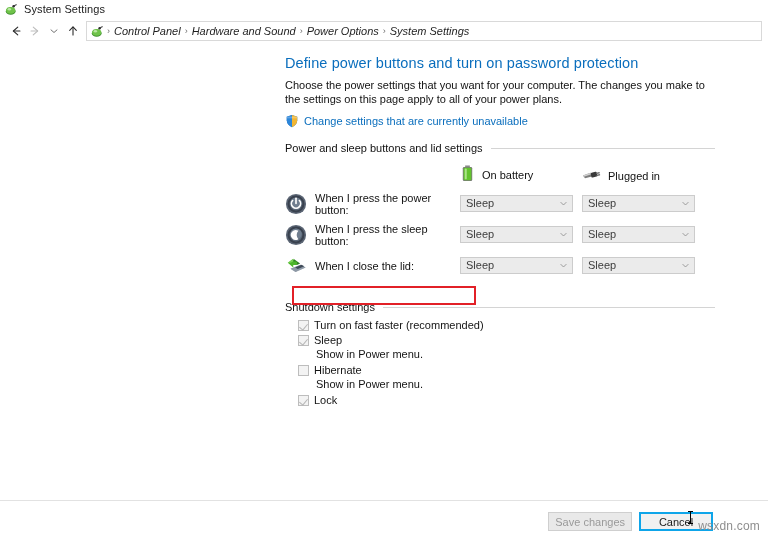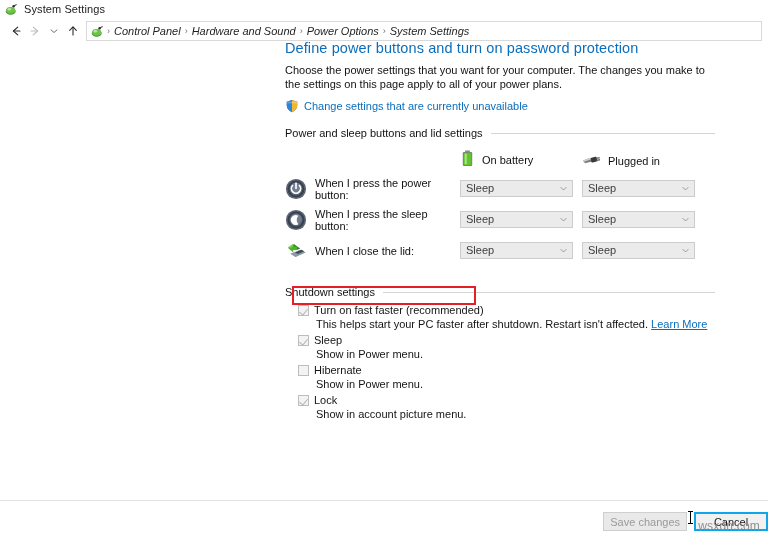--- a/index.html
+++ b/index.html
@@ -84,21 +84,21 @@
   .crumb-sep {
     font-size: 9px;
     color: #6d6d6d;
     padding: 0 1px;
   }
 
   
   .content {
     position: absolute;
     left: 285px;
-    top: 40px;
+    top: 55px;
     width: 430px;
   }
   .page-heading {
     color: #0a6ebd;
     font-size: 14.5px;
     font-weight: normal;
     margin: 0 0 7px 0;
     letter-spacing: 0.1px;
   }
   .page-desc {
@@ -269,20 +269,21 @@
   }
   .footer {
     position: absolute;
     left: 0;
     top: 508px;
     width: 768px;
     height: 27px;
     display: flex;
     align-items: center;
     justify-content: flex-end;
+    padding-right: 55px;
     box-sizing: border-box;
   }
   .btn {
     height: 19px;
     min-width: 74px;
     border: 1px solid #cfcfcf;
     background: #e9e9e9;
     color: #9a9a9a;
     font-size: 11px;
     font-family: "Liberation Sans", sans-serif;
@@ -533,42 +534,37 @@
   <div class="shutdown-sec">
     <div class="section-head">
       <span class="label">Shutdown settings</span>
       <span class="rule"></span>
     </div>
 
     <div class="check-row">
       <span class="cbox checked"></span>
       <span class="check-label">Turn on fast faster (recommended)</span>
     </div>
-    <div class="sub-note">
-      <span>This helps start your PC faster after shutdown. Restart isn't affected.</span>
-      <a>Learn More</a>
-    </div>
 
     <div class="check-row">
       <span class="cbox checked"></span>
       <span class="check-label">Sleep</span>
     </div>
     <div class="sub-note">Show in Power menu.</div>
 
     <div class="check-row">
       <span class="cbox"></span>
       <span class="check-label">Hibernate</span>
     </div>
     <div class="sub-note">Show in Power menu.</div>
 
     <div class="check-row">
       <span class="cbox checked"></span>
       <span class="check-label">Lock</span>
     </div>
-    <div class="sub-note">Show in account picture menu.</div>
   </div>
 </div>
 
 <div class="highlight-box"></div>
 
 <div class="footer-rule"></div>
 <div class="footer">
   <div class="btn">Save changes</div>
   <div class="btn enabled">Cancel</div>
 </div>

